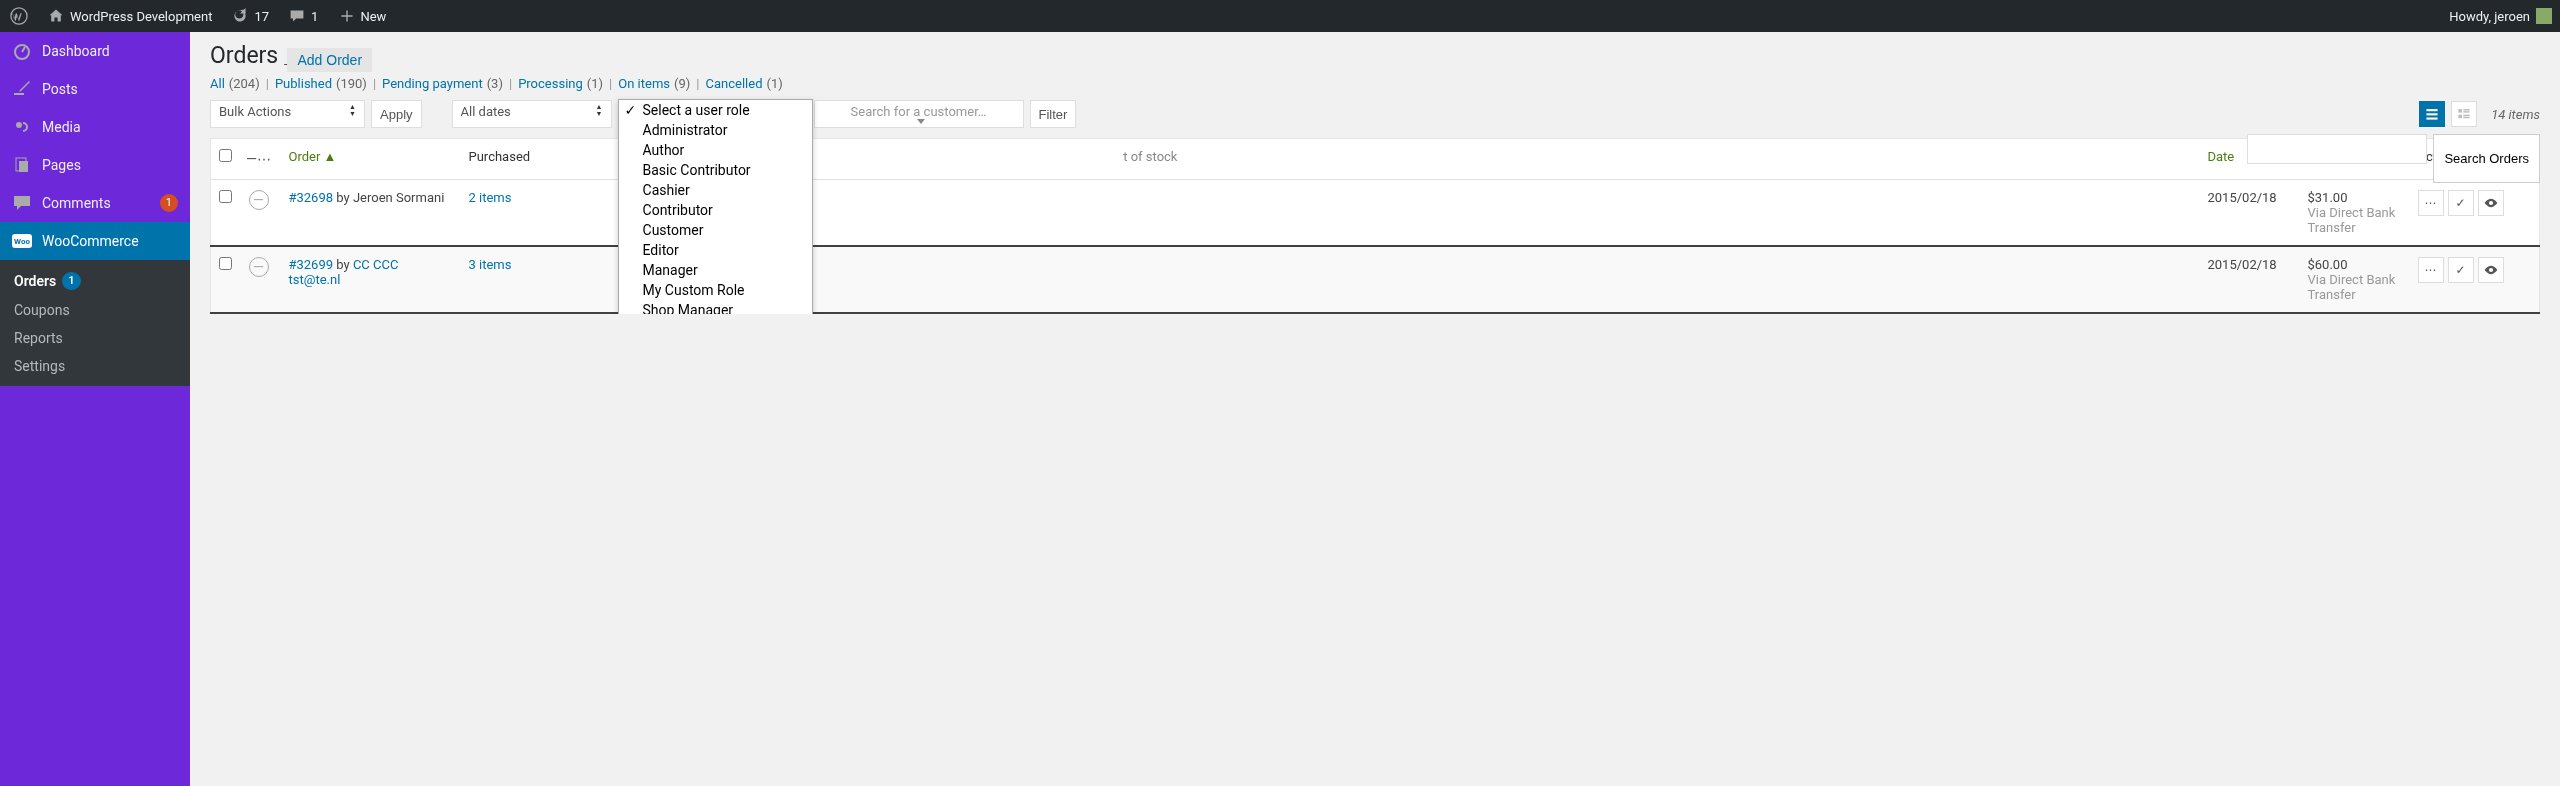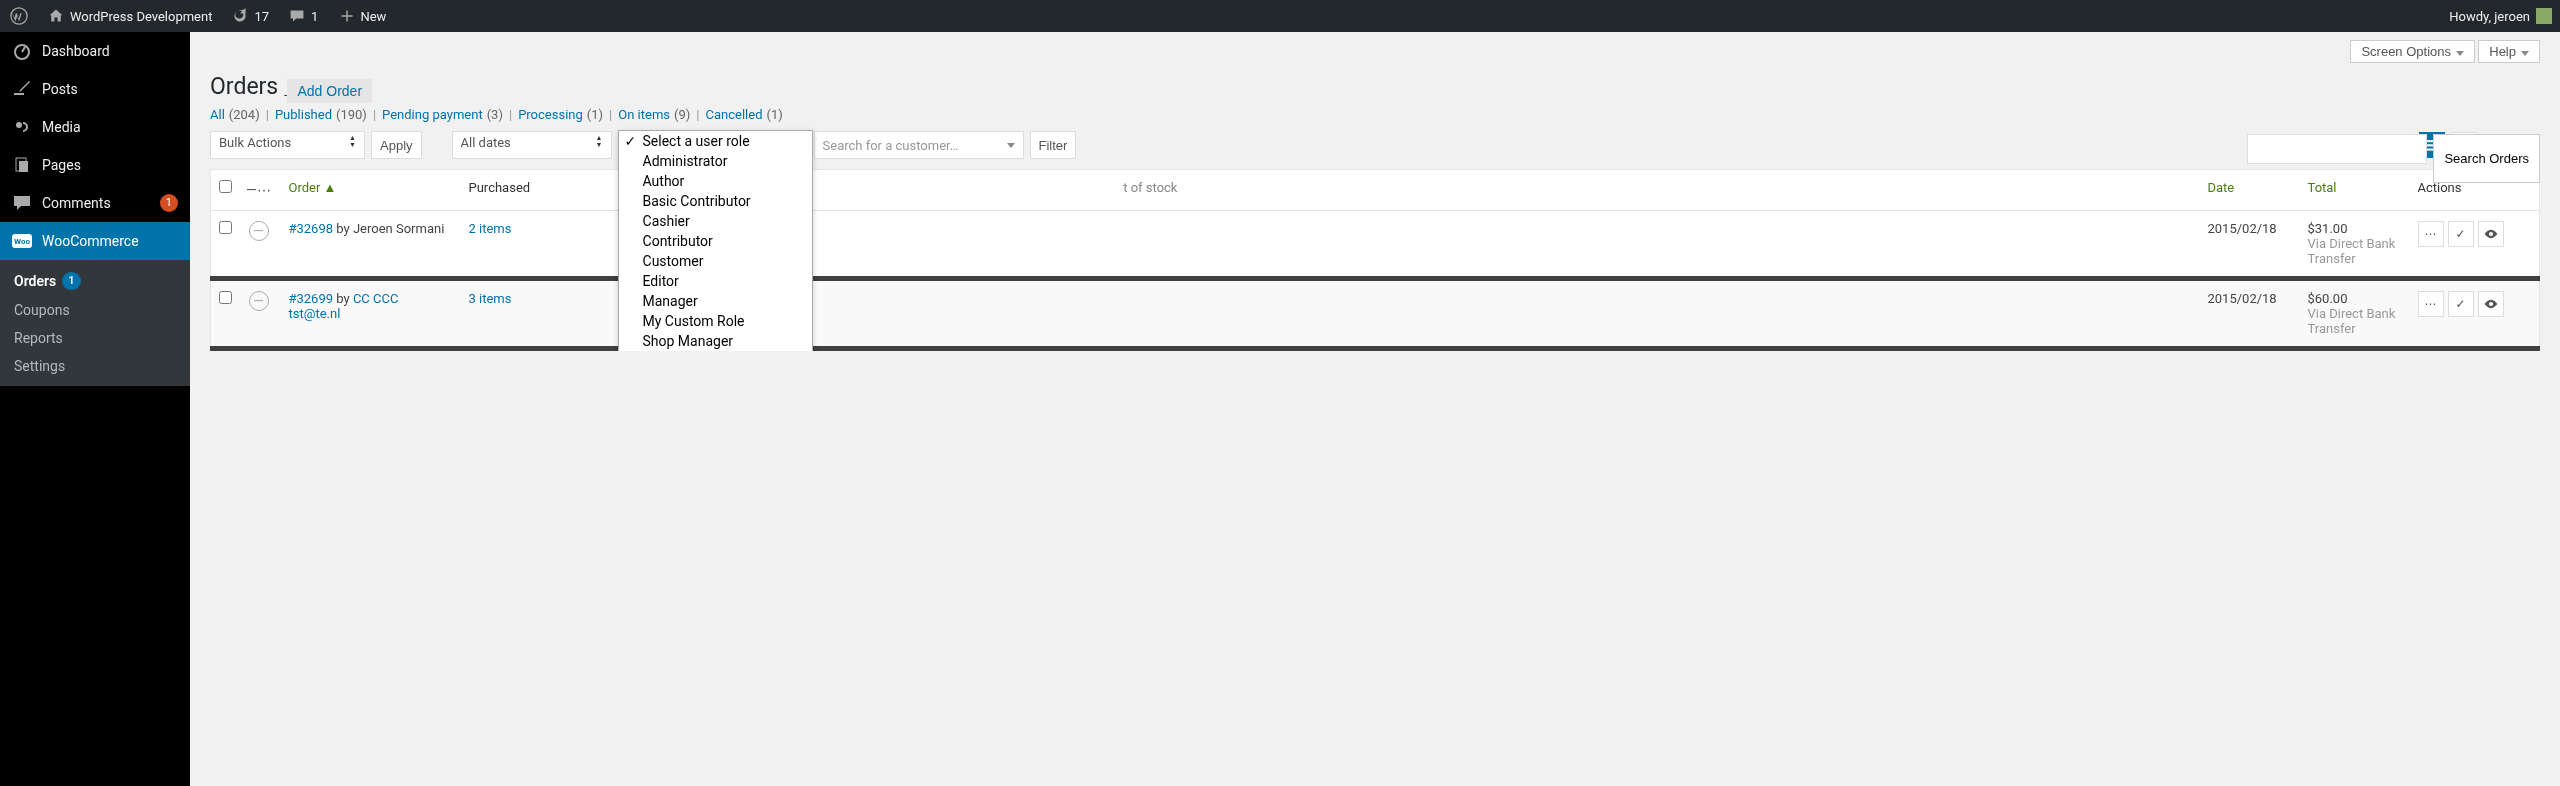--- a/index.html
+++ b/index.html
@@ -6,21 +6,21 @@
 body { font-family: -apple-system, BlinkMacSystemFont, "Segoe UI", Roboto, sans-serif; font-size: 13px; background: #f1f1f1; color: #444; }
 
 
 #adminbar { background: #23282d; height: 32px; display: flex; align-items: center; color: #eee; font-size: 13px; padding: 0 8px; justify-content: space-between; }
 #adminbar .ab-left, #adminbar .ab-right { display: flex; align-items: center; gap: 16px; }
 #adminbar a, #adminbar span { color: #eee; text-decoration: none; display: flex; align-items: center; gap: 6px; }
 #adminbar .ab-right .avatar { width: 16px; height: 16px; background: #8a6; display: inline-block; }
 .ic { display: inline-flex; align-items: center; justify-content: flex-end; width: 20px; height: 20px; }
 
 
-#adminmenu { position: absolute; left: 0; top: 32px; bottom: 0; width: 190px; background: #000000; color: #eee; font-size: 14px; }
+#adminmenu { position: absolute; left: 0; top: 32px; bottom: 0; width: 190px; background: #6d28d9; color: #eee; font-size: 14px; }
 #adminmenu .mi { display: flex; align-items: center; gap: 10px; padding: 9px 12px; color: #eee; cursor: pointer; position: relative; }
 #adminmenu .mi.current { background: #0073aa; color: #fff; }
 #adminmenu .mi.current::after { content: ''; position: absolute; right: -10px; top: 50%; margin-top: -8px; border: 8px solid transparent; border-right-color: #f1f1f1; }
 #adminmenu .mi .lbl { flex: 1; }
 #adminmenu .sub { background: #32373c; padding: 6px 0; }
 #adminmenu .sub .si { padding: 6px 12px 6px 14px; color: #b4b9be; cursor: pointer; display: flex; align-items: center; gap: 6px; }
 #adminmenu .sub .si.current { color: #fff; font-weight: 600; }
 .count { background: #d54e21; color: #fff; border-radius: 10px; padding: 0 6px; font-size: 11px; line-height: 18px; min-width: 18px; text-align: center; display: inline-block; }
 .count.blue { background: #0073aa; }
 
@@ -38,21 +38,21 @@
 .subsubsub { padding: 0 20px 8px; font-size: 13px; color: #666; display: flex; flex-wrap: wrap; gap: 4px; align-items: center; }
 .subsubsub a { color: #0073aa; text-decoration: none; }
 .subsubsub .cnt { color: #666; }
 .subsubsub .sep { color: #999; margin: 0 2px; }
 
 
 .tablenav { padding: 0 20px 8px; display: flex; align-items: center; gap: 6px; }
 .tablenav select, .tablenav .sel, .tablenav button, .tablenav input { border: 1px solid #ddd; background: #fff; padding: 3px 8px; font-size: 13px; height: 28px; color: #555; }
 .tablenav .sel { display: inline-flex; align-items: flex-start; position: relative; min-width: 150px; }
 .sort-arrows { display:inline-flex; flex-direction:column; margin-left:auto; font-size:7px; line-height:7px; color:#333; }
-.tablenav .customer { min-width: 210px; color: #999; display: flex; justify-content: space-between; align-items: center; }
+.tablenav .customer { min-width: 210px; color: #999; display: flex; justify-content: space-between; align-items: center; flex-direction: column; }
 .tablenav .spacer { flex: 1; }
 .viewbtn { width: 26px; height: 26px; border: 1px solid #0073aa; display: inline-flex; align-items: center; justify-content: center; background: #0073aa; color: #fff; }
 .viewbtn.inact { background: #fff; color: #bbb; border-color: #ddd; }
 .itemcount { color: #666; font-style: italic; margin-left: 8px; }
 
 
 .role-wrap { position: relative; }
 .role-btn { border: 1px solid #999; min-width: 190px; height: 28px; display: inline-flex; align-items: center; padding: 0 8px; background: #fff; }
 .role-menu { position: absolute; left: 0; top: 0; background: #fff; border: 1px solid #aaa; min-width: 195px; z-index: 100; box-shadow: 0 2px 6px rgba(0,0,0,.2); }
 .role-menu .ri { padding: 2px 10px 2px 24px; font-size: 14px; color: #000; cursor: pointer; position: relative; }
@@ -62,21 +62,21 @@
 
 .ordersearch { position: absolute; right: 20px; top: 102px; display: flex; gap: 6px; }
 .ordersearch input { border: 1px solid #ddd; height: 30px; width: 180px; padding: 0 6px; }
 .ordersearch button { border: 1px solid #ccc; background: #fff; padding: 16px 10px; font-size: 13px; cursor: pointer; }
 
 
 table.orders { width: calc(100% - 40px); margin: 0 20px; border-collapse: collapse; background: #fff; border: 1px solid #e5e5e5; }
 table.orders th, table.orders td { padding: 10px 8px; text-align: left; vertical-align: top; font-size: 13px; }
 table.orders thead th { border-bottom: 1px solid #e1e1e1; color: #333; font-weight: 400; }
 table.orders thead th a { color: #4d7c0f; text-decoration: none; }
-table.orders tbody tr { border-bottom: 5px solid #404040; }
+table.orders tbody tr { border-bottom: 2px solid #404040; }
 table.orders tbody tr:nth-child(even) { background: #f9f9f9; }
 .status-dot { width: 20px; height: 20px; border: 1px solid #aaa; border-radius: 50%; display: inline-flex; align-items: center; justify-content: center; color: #aaa; font-size: 14px; }
 .status-dot::before { content: '—'; }
 a.lnk { color: #0073aa; text-decoration: none; }
 .muted { color: #999; }
 .actions-cell { display: flex; gap: 4px; }
 .actbtn { width: 26px; height: 26px; border: 1px solid #ddd; background: #fff; display: inline-flex; align-items: center; justify-content: center; color: #555; font-size: 12px; cursor: pointer; }
 
 
 svg { display: block; }
@@ -201,24 +201,20 @@
     <div class="si">
         <span>Reports</span>
       </div>
     <div class="si">
         <span>Settings</span>
       </div>
   </div>
 </div>
 
 <div id="content">
-  <div id="topactions">
-    <button><span>Screen Options</span><span class="caret"></span></button>
-    <button><span>Help</span><span class="caret"></span></button>
-  </div>
 
   <div id="heading">
     <h1>Orders</h1>
     <button class="addbtn">Add Order</button>
   </div>
 
   <div class="ordersearch">
     <input type="text" style="">
     <button>Search Orders</button>
   </div>

